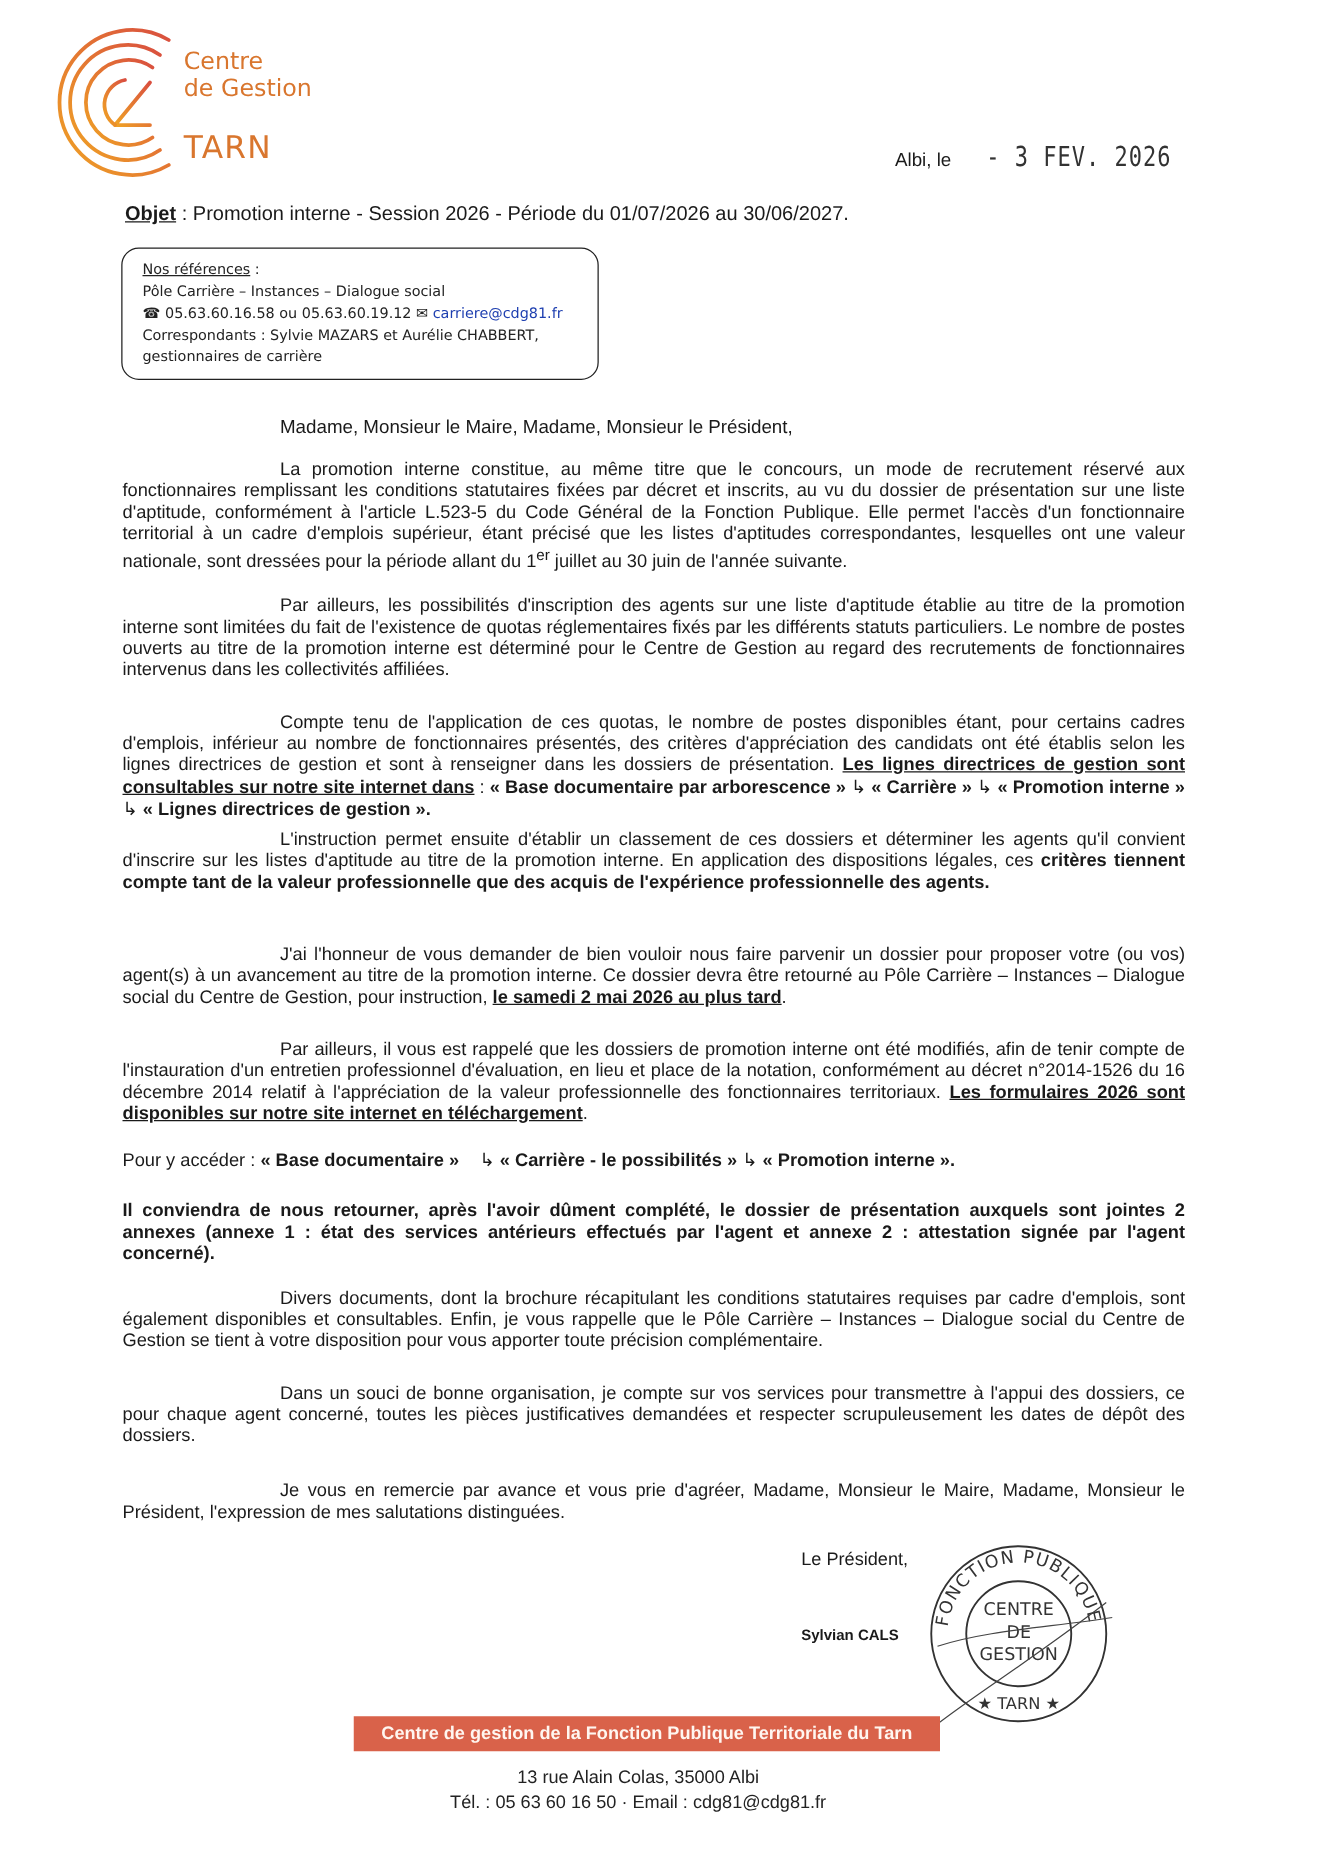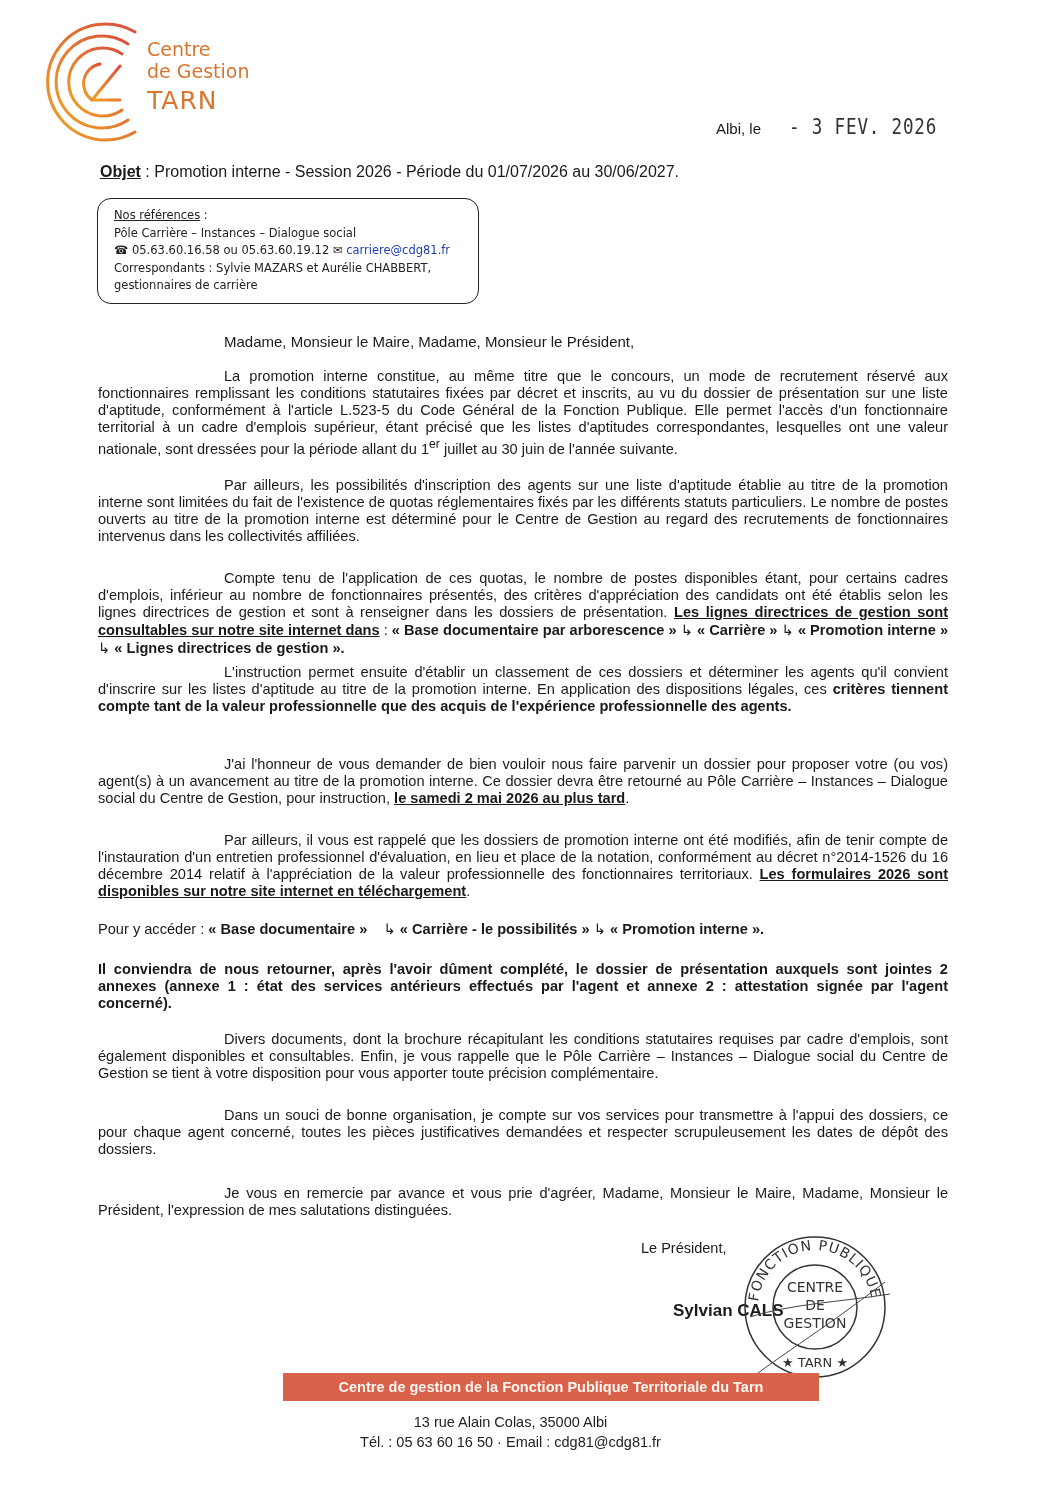--- a/index.html
+++ b/index.html
@@ -2,38 +2,38 @@
 <html><head>
 <meta charset="utf-8">
 <style>
   html, body { margin: 0; padding: 0; background: #ffffff; }
   body { width: 1058px; height: 1496px; position: relative; overflow: hidden;
          font-family: "Liberation Sans", sans-serif; color: #1a1a1a; }
   .abs { position: absolute; }
   .logo { left: 30px; top: 20px; width: 260px; height: 125px; }
   .logo-text { left: 147px; top: 38px; color: #d9762e; font-family: "DejaVu Sans", sans-serif; }
   .logo-line1, .logo-line2 { font-size: 19px; line-height: 22px; }
-  .logo-line3 { font-size: 25px; letter-spacing: 1px; margin-top: 4px; }
+  .logo-line3 { font-size: 25px; letter-spacing: 1px; margin-top: 21px; }
   .date { left: 716px; top: 114px; font-size: 15px; }
   .date .stamp { font-family: "DejaVu Sans Mono", monospace; font-size: 22px; color: #333; margin-left: 24px; letter-spacing: 1px; transform: scaleX(0.8); display: inline-block; transform-origin: left; }
   .objet { left: 100px; top: 163px; font-size: 16px; }
   .objet .lbl { font-weight: bold; text-decoration: underline; }
   .refbox { left: 97px; top: 198px; width: 380px; height: 104px; border: 1.5px solid #222; border-radius: 14px; }
   .refbox-inner { position: absolute; left: 16px; top: 8px; font-family: "DejaVu Sans", sans-serif; font-size: 11.5px; line-height: 17.5px; color: #222; }
   .refbox-inner .u { text-decoration: underline; }
   .refbox-inner a { color: #1e3fb0; }
   .para { left: 98px; width: 850px; font-size: 14.6px; line-height: 17px; text-align: justify; }
   .para .ind { display: inline-block; width: 126px; }
   .para b, .bold { font-weight: bold; }
   .ul { text-decoration: underline; font-weight: bold; }
   .salut { left: 224px; top: 333px; font-size: 15px; }
   .sig-title { left: 641px; top: 1240px; font-size: 14.5px; }
-  .sig-name { left: 673px; top: 1301px; font-size: 17px; font-weight: bold; }
+  .sig-name { left: 641px; top: 1301px; font-size: 12px; font-weight: bold; }
   .stamp-svg { left: 740px; top: 1222px; width: 150px; height: 160px; }
-  .footer-band { left: 283px; top: 1373px; width: 536px; height: 28px; background: #d9624a; color: #fff6f0; font-weight: bold; font-size: 14.5px; line-height: 28px; text-align: center; }
+  .footer-band { left: 283px; top: 1373px; width: 469px; height: 28px; background: #d9624a; color: #fff6f0; font-weight: bold; font-size: 14.5px; line-height: 28px; text-align: center; }
   .footer-addr { left: 283px; top: 1412px; width: 455px; text-align: center; font-size: 14.5px; line-height: 20px; color: #222; }
   .arrow { font-family: "DejaVu Sans", sans-serif; font-weight: normal; }
 </style>
 </head>
 <body>
 
 <svg class="abs logo" viewBox="0 0 260 125">
   <defs>
     <linearGradient id="lg" x1="0" y1="1" x2="1" y2="0">
       <stop offset="0" stop-color="#f0a325"></stop>

